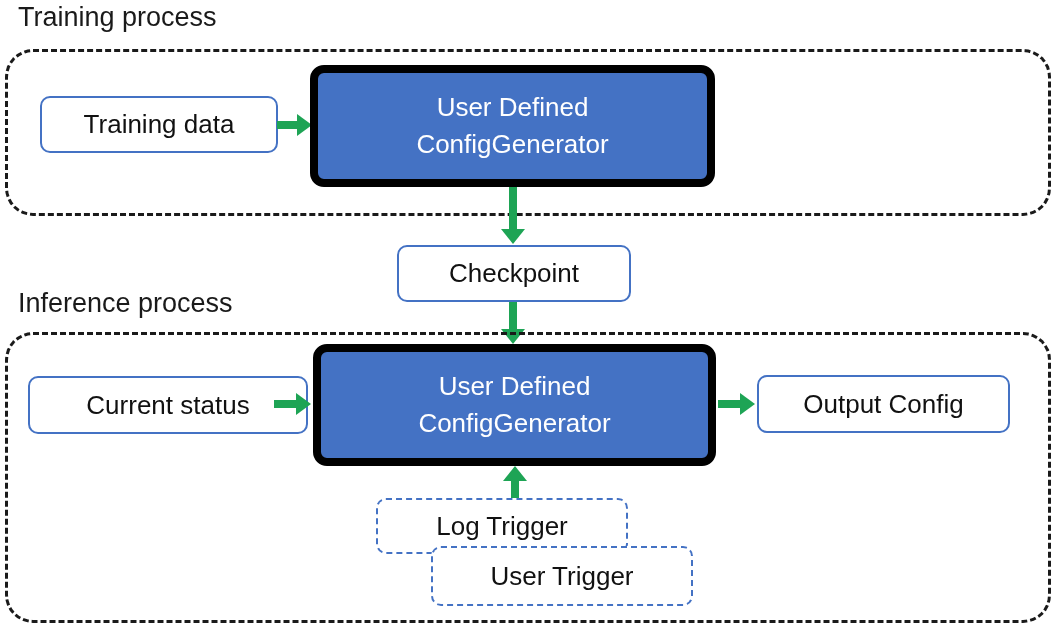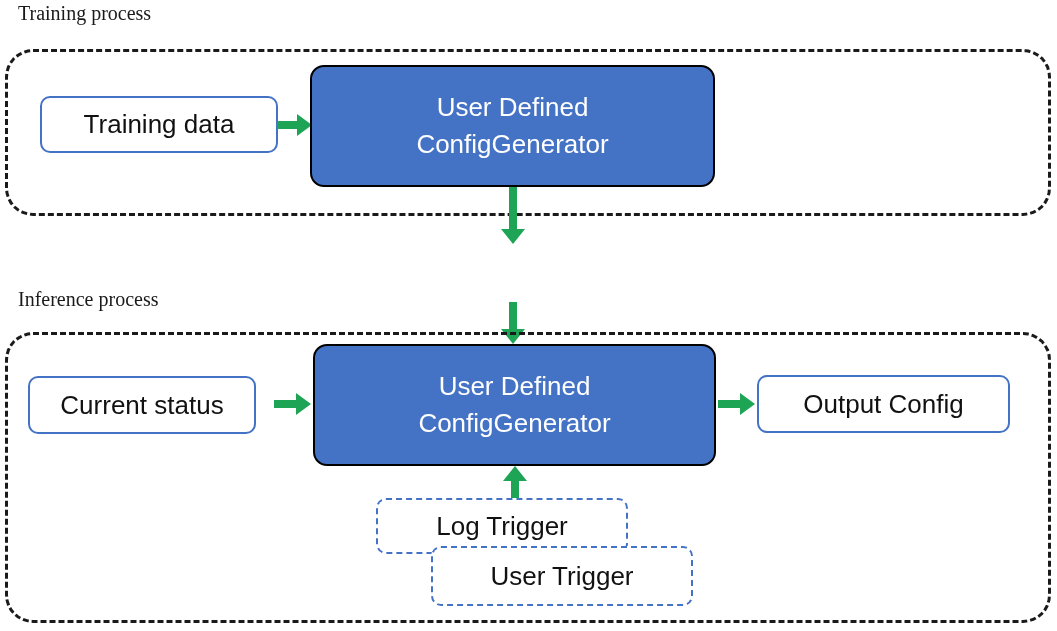--- a/index.html
+++ b/index.html
@@ -9,24 +9,23 @@
   }
   .canvas {
     position: relative;
     width: 1057px;
     height: 631px;
     background: #ffffff;
     overflow: hidden;
   }
   .section-label {
     position: absolute;
-    font-size: 20px;
+    font-size: 27px;
     color: #1a1a1a;
     white-space: nowrap;
-    font-family: Liberation Serif, serif;
   }
   .dashed-container {
     position: absolute;
     border: 3px dashed #1a1a1a;
     border-radius: 28px;
     background: transparent;
   }
   .box {
     position: absolute;
     display: flex;
@@ -36,21 +35,21 @@
     font-size: 26px;
     color: #111111;
     background: #ffffff;
   }
   .box-white {
     border: 2px solid #4472C4;
     border-radius: 10px;
   }
   .box-blue {
     background: #4472C4;
-    border: 2px solid #000000;
+    border: 8px solid #000000;
     border-radius: 14px;
     color: #ffffff;
     flex-direction: column;
     line-height: 37px;
   }
   .box-dashed {
     border: 2px dashed #4472C4;
     border-radius: 10px;
   }
   .arrow { position: absolute; }
@@ -106,21 +105,21 @@
   #arrow-gen-cp .head-down { top: 42px; }
 
   #checkpoint-box      { left: 397px; top: 245px; width: 234px; height: 57px; }
 
   #arrow-cp-gen        { left: 501px; top: 302px; width: 24px; height: 42px; }
   #arrow-cp-gen .shaft-v { top: 0; height: 27px; }
   #arrow-cp-gen .head-down { top: 27px; }
 
   #inference-label     { left: 18px;  top: 288px; }
   #inference-container { left: 5px;   top: 332px; width: 1046px; height: 291px; }
-  #current-status-box  { left: 28px;  top: 376px; width: 228px;  height: 58px; }
+  #current-status-box  { left: 28px;  top: 376px; width: 280px;  height: 58px; }
   #inference-gen-box   { left: 313px; top: 344px; width: 403px;  height: 122px; }
 
   #arrow-cs-gen        { left: 274px; top: 393px; width: 37px; height: 22px; }
   #arrow-cs-gen .shaft-h { width: 22px; }
   #arrow-cs-gen .head-right { left: 22px; }
 
   #arrow-gen-oc        { left: 718px; top: 393px; width: 37px; height: 22px; }
   #arrow-gen-oc .shaft-h { width: 22px; }
   #arrow-gen-oc .head-right { left: 22px; }
 
@@ -153,20 +152,23 @@
   <div class="box box-blue" id="training-gen-box">
     <span>User Defined</span>
     <span>ConfigGenerator</span>
   </div>
 
   <div class="arrow" id="arrow-gen-cp">
     <div class="shaft-v"></div>
     <div class="head-down"></div>
   </div>
 
+  <div class="box box-white" id="checkpoint-box">
+    <span>Checkpoint</span>
+  </div>
 
   <div class="arrow" id="arrow-cp-gen">
     <div class="shaft-v"></div>
     <div class="head-down"></div>
   </div>
 
   <div class="section-label" id="inference-label">Inference process</div>
 
   <div class="dashed-container" id="inference-container"></div>
 

